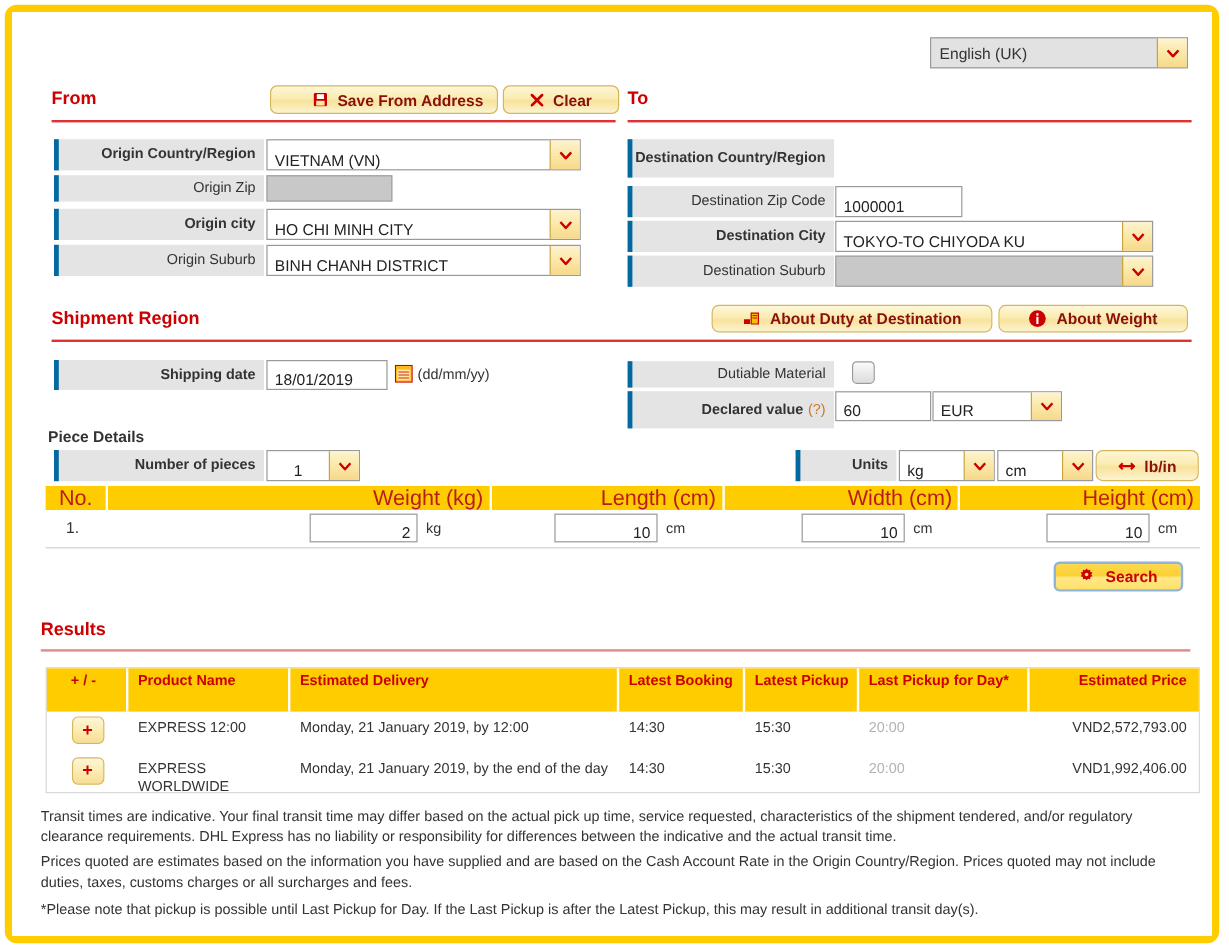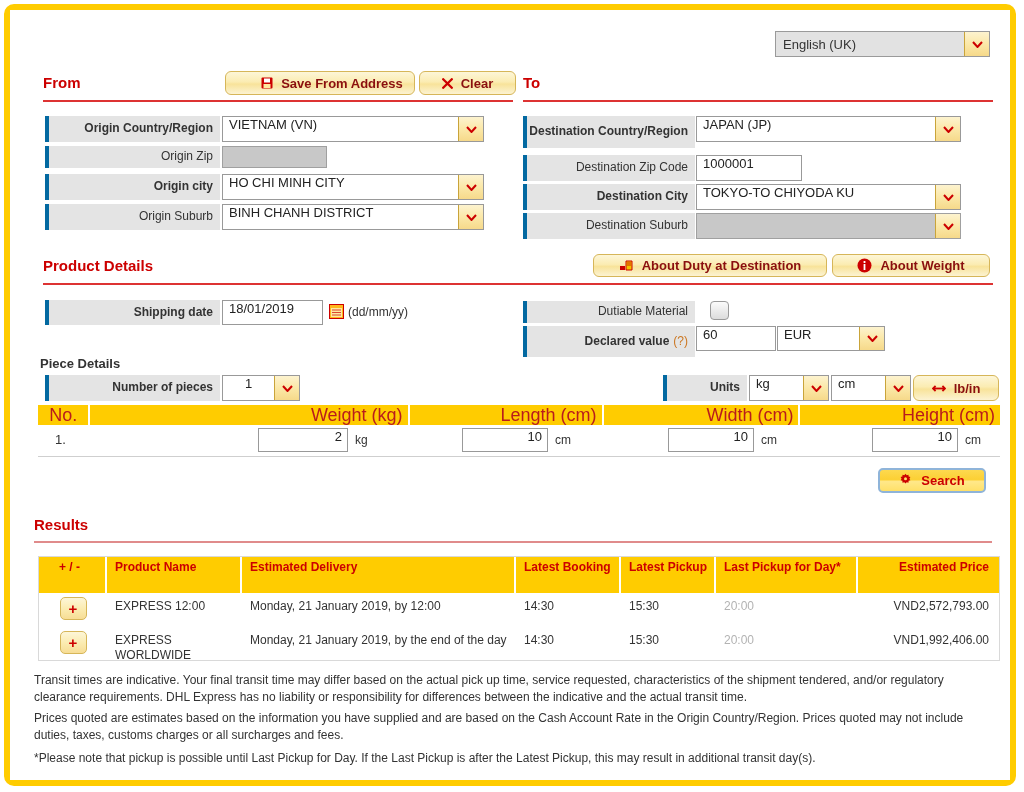--- a/index.html
+++ b/index.html
@@ -114,21 +114,21 @@
   }
   .lbl.normal { font-weight: normal; }
   .lbl.two-line { align-items: center; }
 
   .field {
     position: absolute;
     box-sizing: border-box;
     border: 1px solid #999;
     background: #ffffff;
     display: flex;
-    align-items: flex-start;
+    align-items: flex-end;
     font-size: 13px;
     color: #222;
   }
   .field .fval {
     flex: 1;
     padding-left: 6px;
     white-space: nowrap;
     overflow: hidden;
   }
   .field.disabled { background: #c8c8c8; border-color: #a0a0a0; }
@@ -351,28 +351,20 @@
   <div class="field" style="left:212px; top:194px; width:262px; height:26px;">
     <span class="fval">BINH CHANH DISTRICT</span>
     <span class="dd-arrow">
       <svg width="11" height="7" viewBox="0 0 11 7">
             <path d="M1 1 L5.5 6 L10 1" stroke="#CC0000" stroke-width="2" fill="none"></path>
           </svg>
     </span>
   </div>
 
   <div class="lbl two-line" style="left:513px; top:106px; width:172px; height:32px;">Destination Country/Region</div>
-  <div class="field" style="left:686px; top:106px; width:265px; height:26px;">
-    <span class="fval">JAPAN (JP)</span>
-    <span class="dd-arrow">
-      <svg width="11" height="7" viewBox="0 0 11 7">
-            <path d="M1 1 L5.5 6 L10 1" stroke="#CC0000" stroke-width="2" fill="none"></path>
-          </svg>
-    </span>
-  </div>
 
   <div class="lbl normal" style="left:513px; top:145px; width:172px; height:26px;">Destination Zip Code</div>
   <div class="field" style="left:686px; top:145px; width:106px; height:26px;">
     <span class="fval">1000001</span>
   </div>
 
   <div class="lbl" style="left:513px; top:174px; width:172px; height:26px;">Destination City</div>
   <div class="field" style="left:686px; top:174px; width:265px; height:26px;">
     <span class="fval">TOKYO-TO CHIYODA KU</span>
     <span class="dd-arrow">
@@ -385,21 +377,21 @@
   <div class="lbl normal" style="left:513px; top:203px; width:172px; height:26px;">Destination Suburb</div>
   <div class="field disabled" style="left:686px; top:203px; width:265px; height:26px;">
     <span class="fval"></span>
     <span class="dd-arrow">
       <svg width="11" height="7" viewBox="0 0 11 7">
             <path d="M1 1 L5.5 6 L10 1" stroke="#CC0000" stroke-width="2" fill="none"></path>
           </svg>
     </span>
   </div>
 
-  <div class="sec-head" style="left:33px; top:247px;">Product Details</div>
+  <div class="sec-head" style="left:33px; top:247px;">Shipment Region</div>
   <div class="btn" style="left:583px; top:244px; width:234px; height:23px;">
     <span class="bicon">
       <svg width="15" height="13" viewBox="0 0 15 13">
         <path d="M1 11 L6 11 L6 7 L1 7 Z" fill="#CC0000"></path>
         <path d="M7 2 L13 2 L13 11 L7 11 Z" fill="#f2c200" stroke="#CC0000" stroke-width="1"></path>
         <path d="M8 4 L12 4 M8 6 L12 6" stroke="#CC0000" stroke-width="0.8"></path>
       </svg>
     </span>
     <span>About Duty at Destination</span>
   </div>

